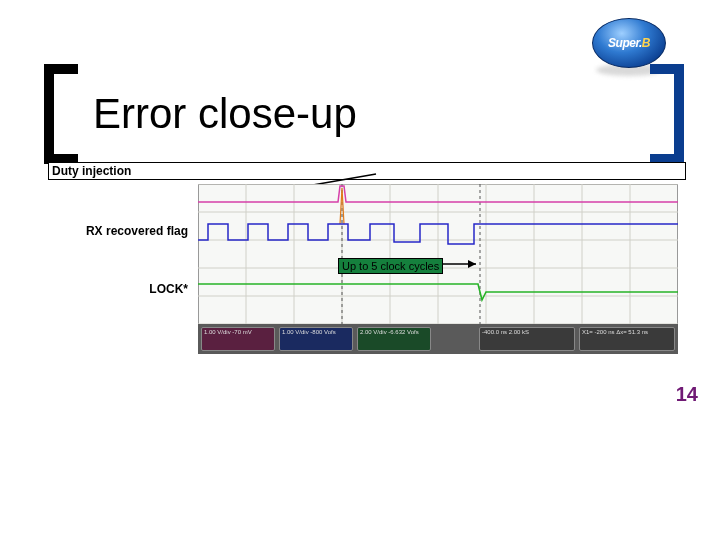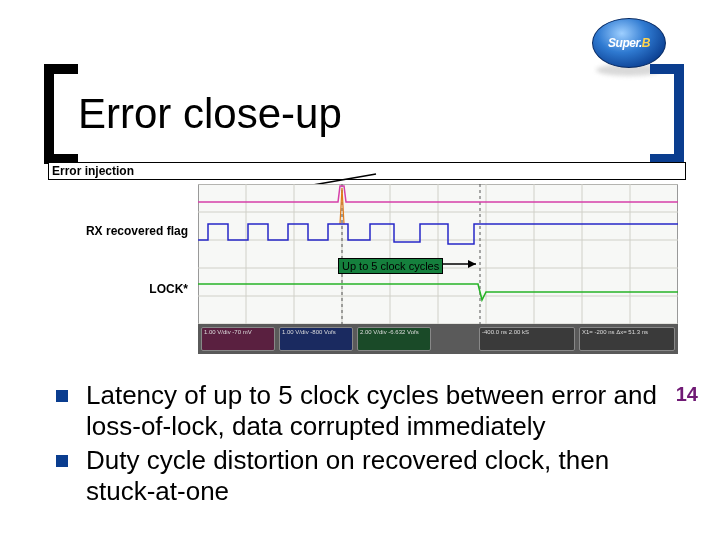--- a/index.html
+++ b/index.html
@@ -4,21 +4,21 @@
 <style>
   * { box-sizing: border-box; margin: 0; padding: 0; }
   html, body { width: 720px; height: 540px; font-family: Arial, Helvetica, sans-serif; background: #fff; color: #000; }
   .slide { position: relative; width: 720px; height: 420px; }
 
   
   .title-row { position: absolute; top: 64px; left: 44px; right: 36px; display: flex; align-items: center; }
   .bracket-left, .bracket-right { width: 34px; height: 100px; position: relative; }
   .bracket-left { border-top: 10px solid #000; border-left: 10px solid #000; border-bottom: 10px solid #000; }
   .bracket-right { border-top: 10px solid #0a3d8f; border-right: 10px solid #0a3d8f; border-bottom: 10px solid #0a3d8f; }
-  .title-text { font-size: 42px; font-weight: 400; margin-left: 0; flex: 1; }
+  .title-text { font-size: 42px; font-weight: 400; margin-left: 15px; flex: 1; }
 
   
   .logo { position: absolute; top: 18px; right: 54px; width: 74px; height: 50px; }
   .logo-oval { position: absolute; left: 0; top: 0; width: 74px; height: 50px; border-radius: 50%; background: radial-gradient(ellipse at 40% 30%, #9ecfff 0%, #2f7ad1 40%, #0a3d8f 80%); border: 1px solid #072a63; display:flex; align-items:center; justify-content:center; }
   .logo-text { color: #fff; font-weight: bold; font-size: 12px; font-style: italic; letter-spacing: -.5px; }
   .logo-text .b { color: #ffd34d; }
   .logo-shadow { position:absolute; left:4px; top:46px; width:66px; height:12px; background:#c9c9c9; border-radius:50%; filter: blur(2px); opacity:.7; }
 
   
   .scope-area { position: absolute; top: 162px; left: 48px; right: 34px; height: 192px; }
@@ -65,21 +65,21 @@
     </div>
   </div>
 
   <div class="title-row">
     <div class="bracket-left"></div>
     <div class="title-text">Error close-up</div>
     <div class="bracket-right"></div>
   </div>
 
   <div class="scope-area">
-    <div class="lbl-inj">Error injection</div>
+    <div class="lbl-inj">Duty injection</div>
     <div class="label lbl-rx">RX recovered flag</div>
     <div class="label lbl-lock">LOCK*</div>
 
     <svg class="arrow-inj" viewBox="0 0 100 24">
       <line x1="98" y1="4" x2="6" y2="20" stroke="#000" stroke-width="1.5"></line>
       <polygon points="0,22 12,14 14,22" fill="#000"></polygon>
     </svg>
     <div class="dashed-circle"></div>
 
     <div class="scope">
@@ -125,25 +125,15 @@
     <div class="measure-bar">
       <div class="mbox c1">1.00 V/div  -70 mV</div>
       <div class="mbox c2">1.00 V/div  -800 Vofs</div>
       <div class="mbox c3">2.00 V/div  -6.632 Vofs</div>
       <div class="spacer"></div>
       <div class="mbox rt">-400.0 ns  2.00 kS</div>
       <div class="mbox rt">X1= -200 ns  Δx= 51.3 ns</div>
     </div>
   </div>
 
-  <div class="bullets">
-    <div class="bullet">
-      <div class="bullet-marker"></div>
-      <div class="bullet-text">Latency of up to 5 clock cycles between error and loss-of-lock, data corrupted immediately</div>
-    </div>
-    <div class="bullet">
-      <div class="bullet-marker"></div>
-      <div class="bullet-text">Duty cycle distortion on recovered clock, then stuck-at-one</div>
-    </div>
-  </div>
 
   <div class="page-num">14</div>
 </div>
 
 </body></html>

